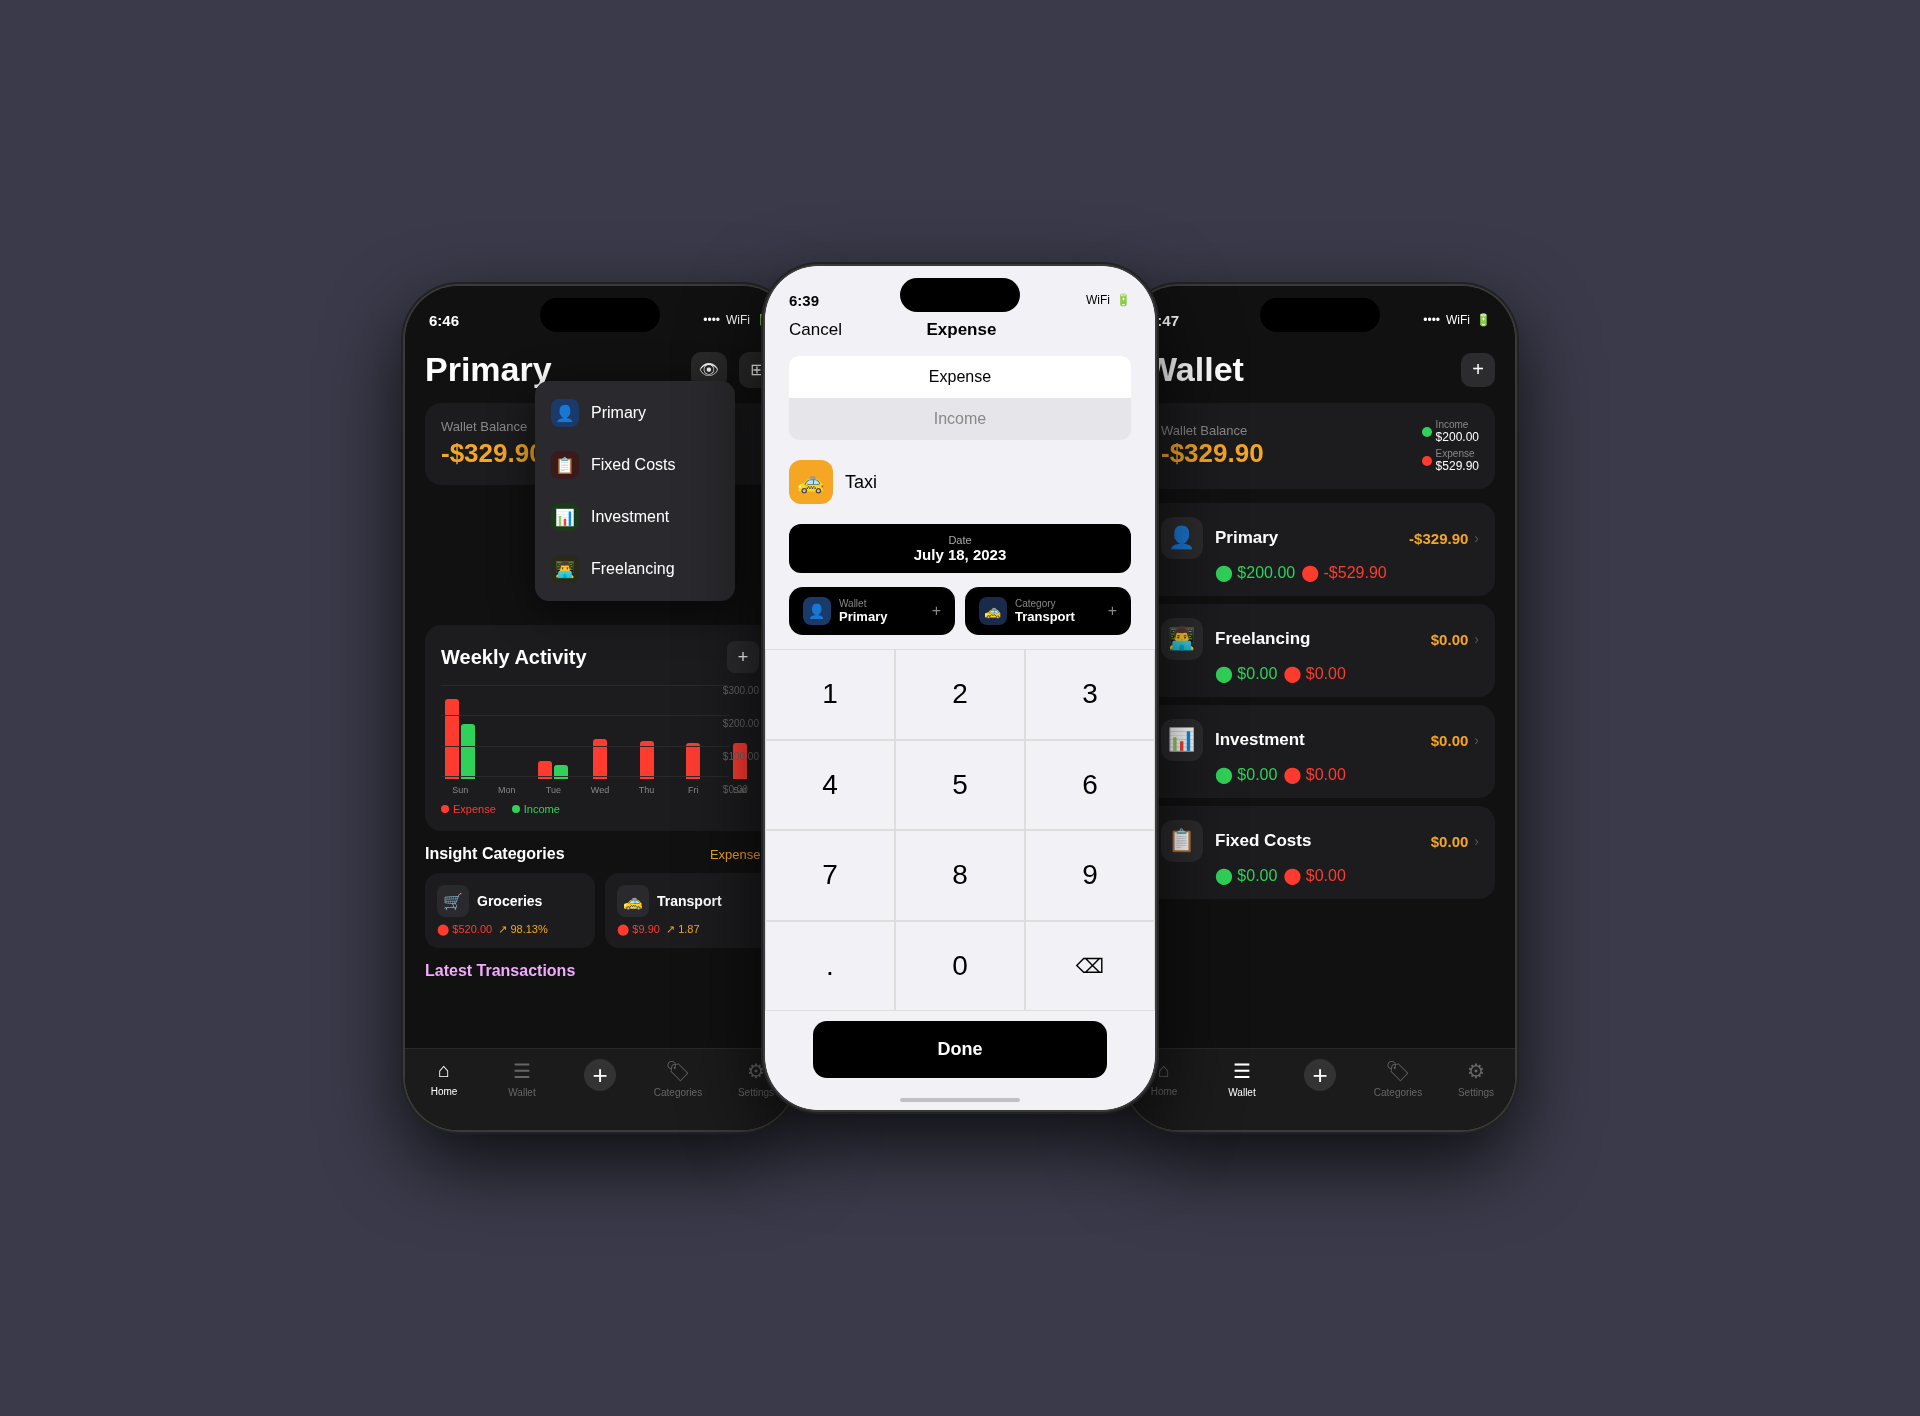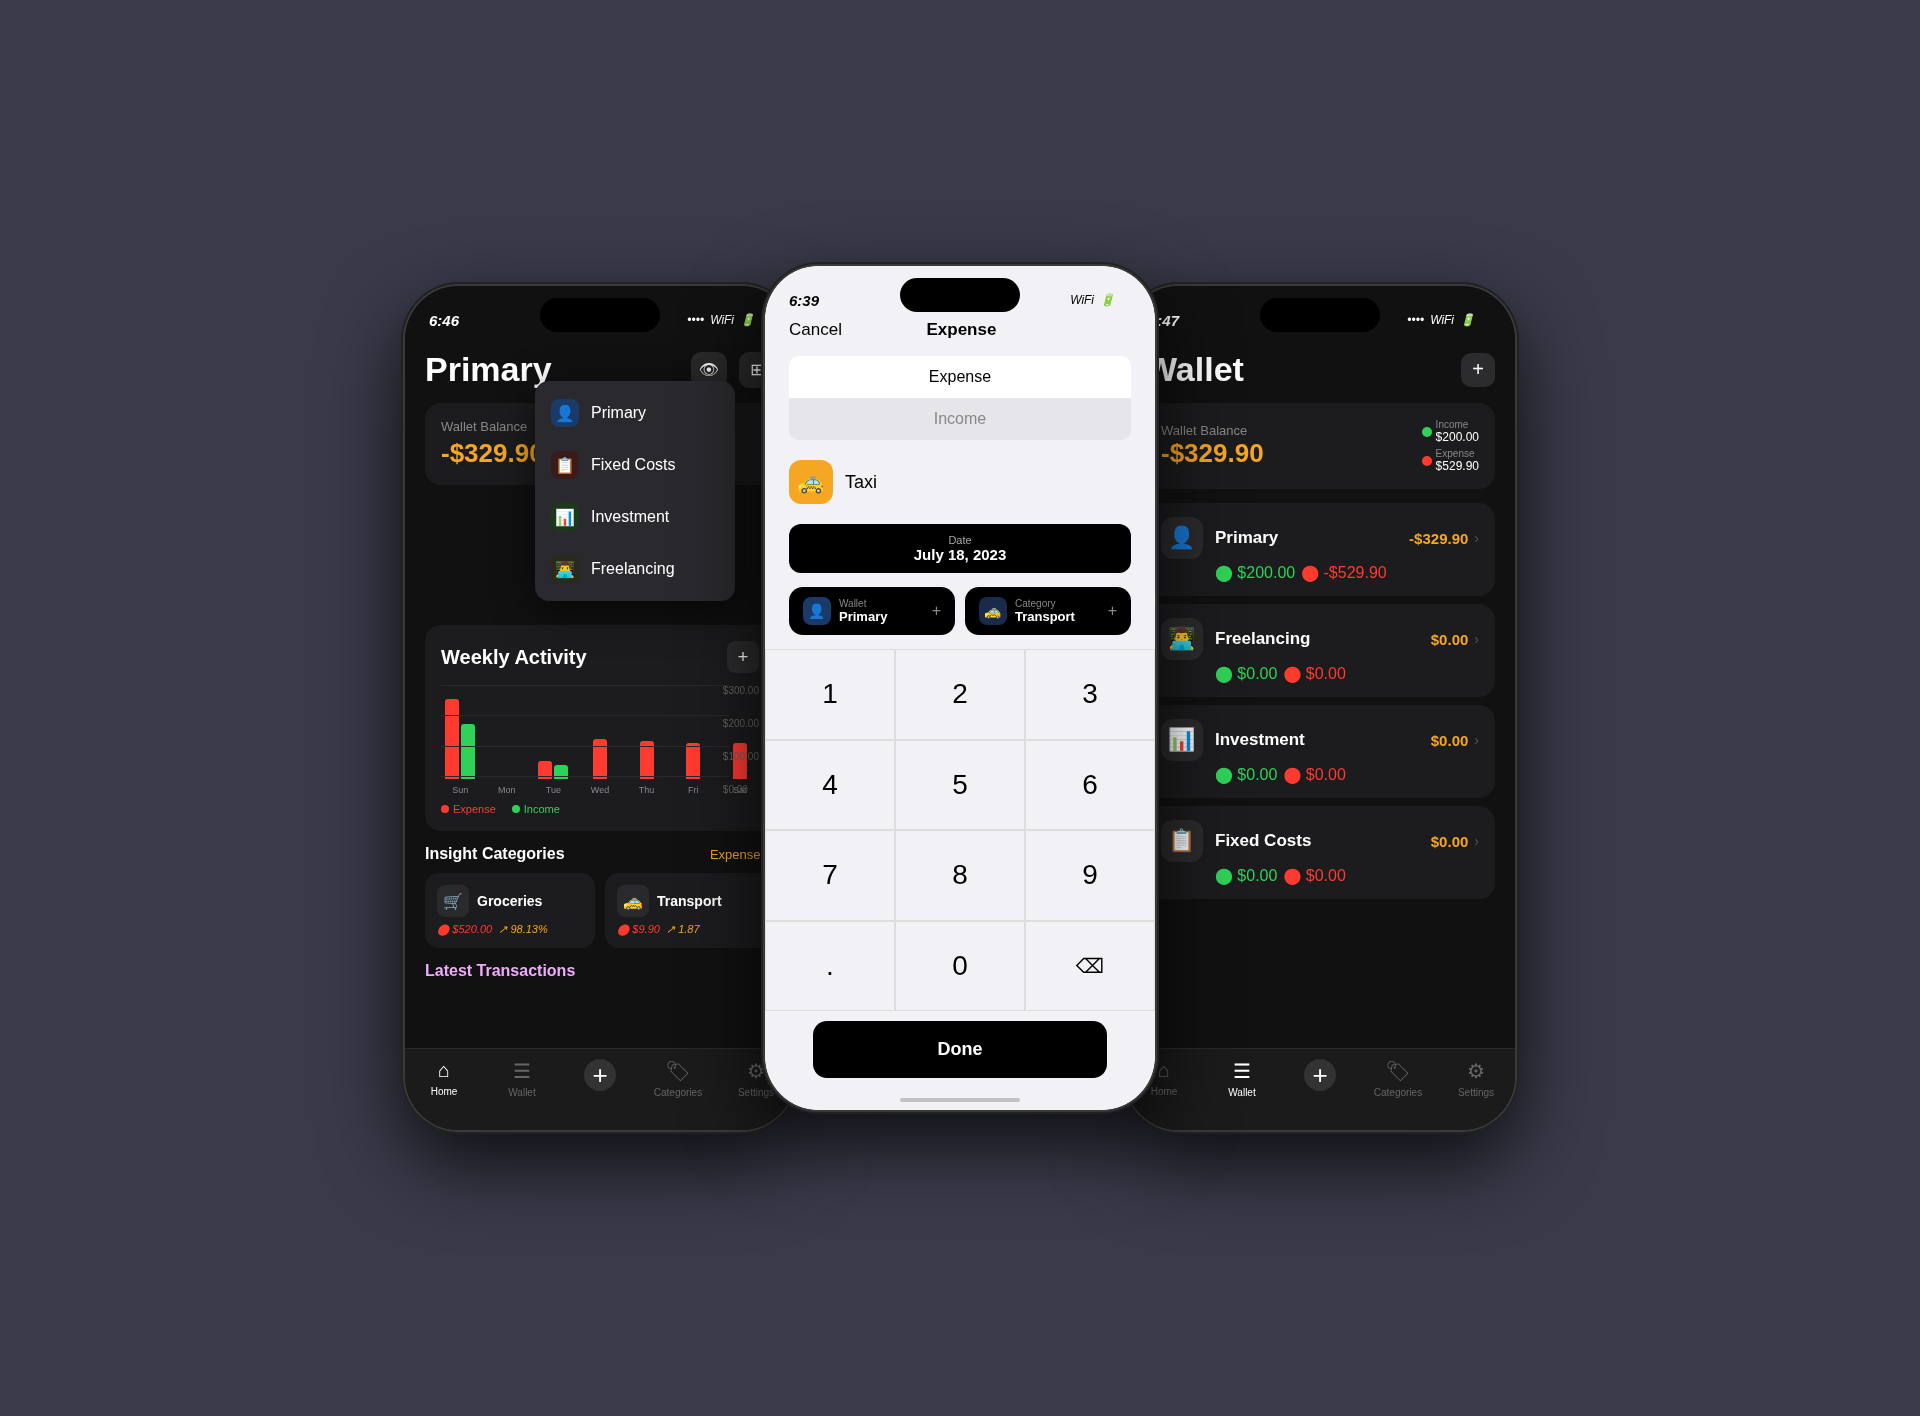--- a/index.html
+++ b/index.html
@@ -80,28 +80,27 @@
       transform: translateX(-50%);
       background: #000;
       border-radius: 20px;
       z-index: 10;
     }
     .di-large { width: 120px; height: 34px; }
 
     
     .status-bar {
       position: absolute;
-      top: 0; left: 0; right: 16px;
+      top: 0; left: 0; right: 0;
       height: 54px;
       display: flex;
       align-items: center;
       justify-content: space-between;
       padding: 14px 24px 0;
       z-index: 5;
-      font-style: italic;
     }
     .status-time {
       font-size: 15px;
       font-weight: 600;
       color: #fff;
     }
     .status-time-dark { color: #000; }
     .status-icons {
       display: flex;
       gap: 6px;
@@ -367,21 +366,20 @@
     .insight-name {
       font-size: 14px;
       font-weight: 600;
       color: #fff;
     }
     .insight-stats {
       display: flex;
       align-items: center;
       gap: 6px;
       font-size: 11px;
-      font-style: italic;
     }
     .stat-red { color: #ff3b30; }
 
     .latest-title {
       font-size: 16px;
       font-weight: 700;
       color: #f0abfc;
       margin-top: 14px;
     }
 

